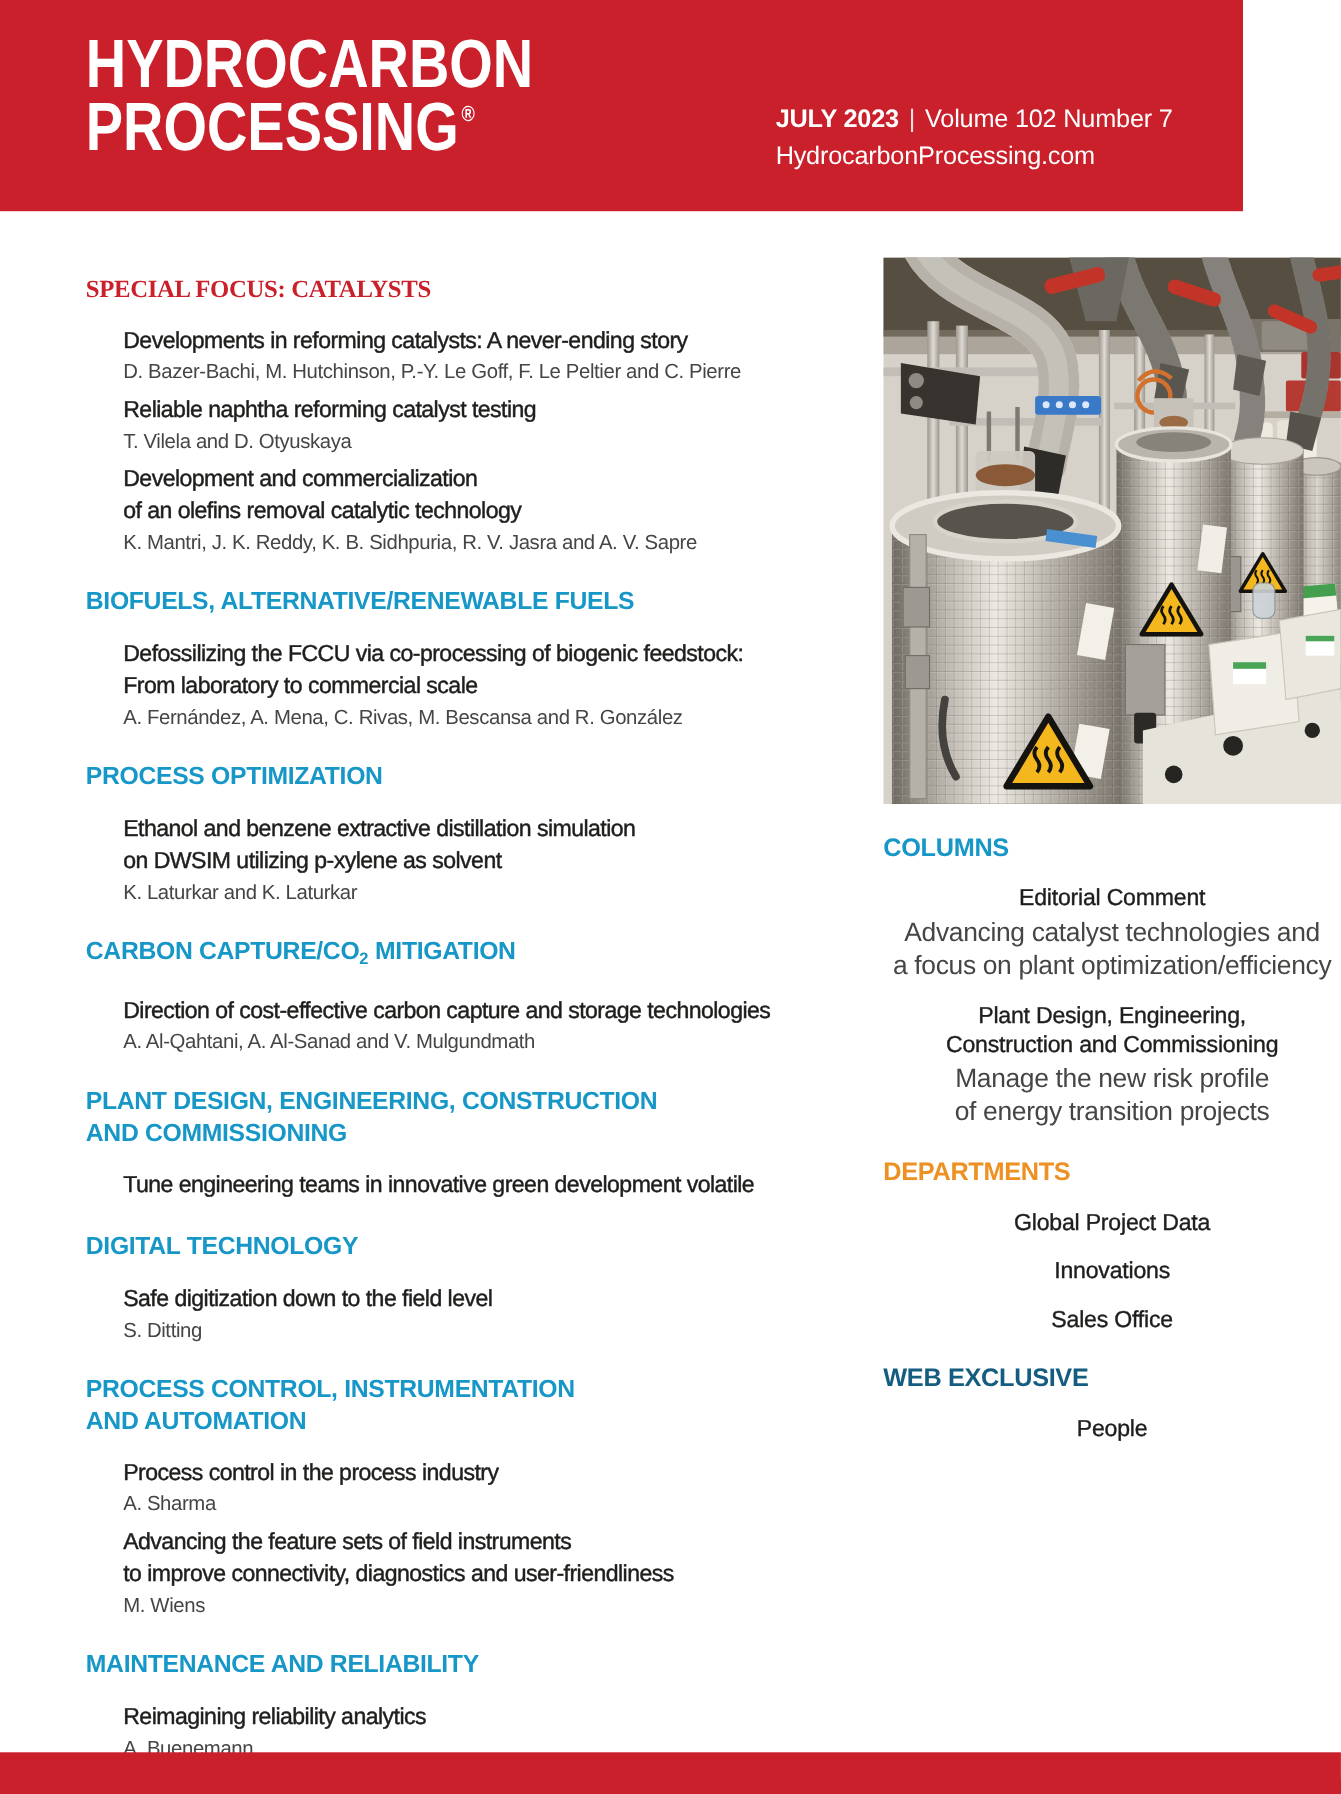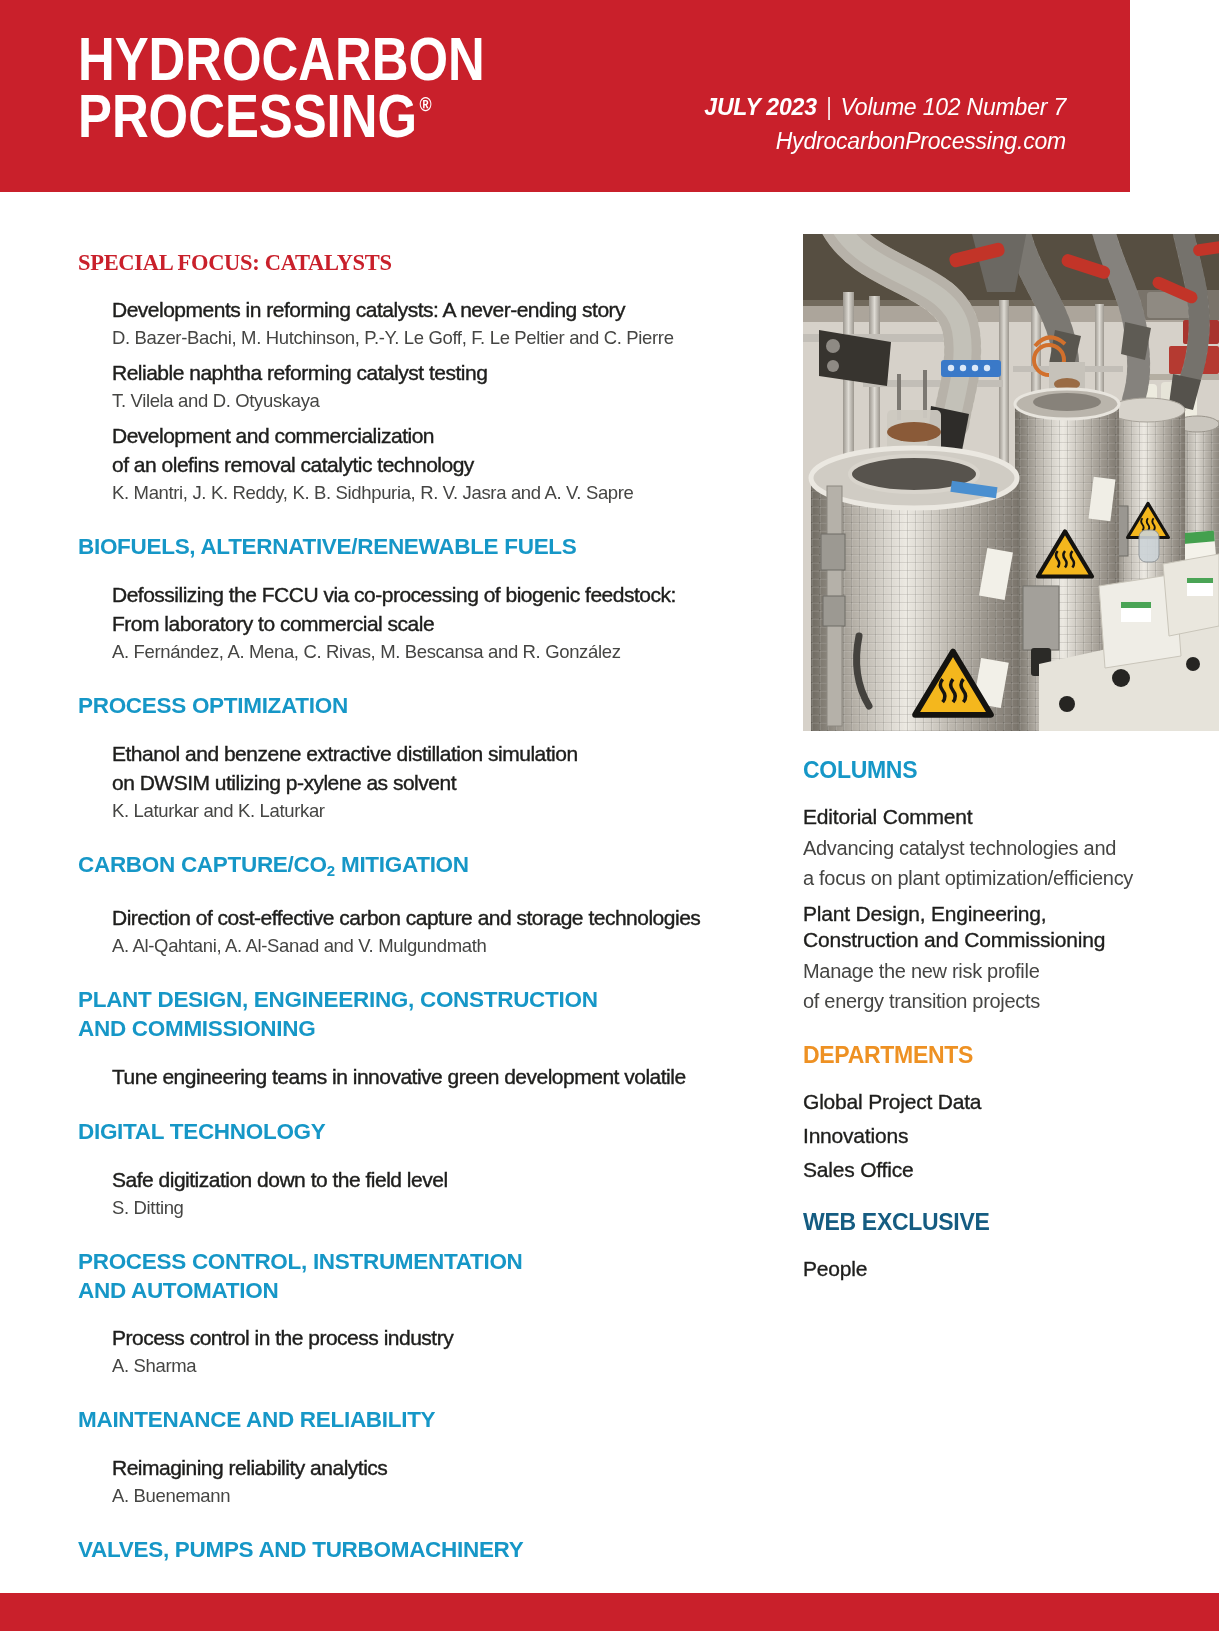--- a/index.html
+++ b/index.html
@@ -9,21 +9,21 @@
   html,body{margin:0;padding:0;background:#fff;}
   body{font-family:"Liberation Sans","DejaVu Sans",sans-serif;}
   .page{position:relative;width:1219px;height:1631px;background:#fff;overflow:hidden;}
 
   
   .masthead{position:absolute;top:0;left:0;width:1130px;height:192px;background:var(--red);}
   .logo{position:absolute;left:78px;top:30px;color:#fff;font-weight:bold;
         font-size:62px;line-height:57px;letter-spacing:0;
         transform:scaleX(0.82);transform-origin:left top;white-space:pre;}
   .logo .reg{font-size:20px;position:relative;top:-26px;margin-left:3px;font-weight:bold;}
-  .issue-info{position:absolute;right:64px;top:94px;text-align:right;color:#fff;font-style:italic;}
+  .issue-info{position:absolute;right:64px;top:94px;color:#fff;}
   .issue-line{font-size:23px;letter-spacing:-0.2px;white-space:pre;}
   .issue-line .date{font-weight:bold;}
   .issue-line .sep{margin:0 9px;opacity:.85;font-weight:400;}
   .site{font-size:23px;margin-top:7px;letter-spacing:-0.2px;}
 
   
   .toc{position:absolute;left:78px;top:229px;width:700px;}
   .sec + .sec{margin-top:26px;}
   .sec-h{font-size:22.5px;font-weight:bold;line-height:29px;letter-spacing:-0.3px;white-space:pre;}
   .sec-h.red{color:var(--red);font-family:Liberation Serif, serif;} .sec-h.teal{color:var(--teal);}
@@ -32,24 +32,24 @@
   .art-t{font-size:21px;line-height:29px;color:var(--ink);letter-spacing:-0.5px;
          white-space:pre;-webkit-text-stroke:0.4px var(--ink);}
   .art-a{font-size:18.5px;line-height:27px;color:var(--gray);letter-spacing:-0.35px;white-space:pre;}
 
   
   .rcol{position:absolute;left:803px;top:234px;width:416px;}
   .photo{display:block;width:416px;height:497px;}
   .r-sec{margin-top:24px;}
   .r-h{font-size:23px;font-weight:bold;letter-spacing:-0.3px;line-height:30px;white-space:pre;}
   .r-h.teal{color:var(--teal);} .r-h.orange{color:var(--orange);} .r-h.navy{color:var(--navy);}
-  .r-item{margin-top:8px;}
+  .r-item{margin-top:18px;text-align:center;}
   .r-item-t{font-size:21px;line-height:26px;color:var(--ink);letter-spacing:-0.2px;
             white-space:pre;-webkit-text-stroke:0.35px var(--ink);}
-  .r-item-d{font-size:20px;line-height:30px;color:var(--gray);letter-spacing:-0.3px;
+  .r-item-d{font-size:24px;line-height:30px;color:var(--gray);letter-spacing:-0.3px;
             white-space:pre;margin-top:3px;}
 
   
   .footer-bar{position:absolute;left:0;bottom:0;width:1219px;height:38px;background:var(--red);}
 </style>
 </head>
 <body>
 
 <div class="page">
 
@@ -121,20 +121,25 @@
         <div class="art-a">S. Ditting</div>
       </div>
     </section>
 
     <section class="sec">
       <h2 class="sec-h teal">PROCESS CONTROL, INSTRUMENTATION
 AND AUTOMATION</h2>
       <div class="art">
         <div class="art-t">Process control in the process industry</div>
         <div class="art-a">A. Sharma</div>
+      </div>
+      <div class="art">
+        <div class="art-t">Advancing the feature sets of field instruments
+to improve connectivity, diagnostics and user-friendliness</div>
+        <div class="art-a">M. Wiens</div>
       </div>
     </section>
 
     <section class="sec">
       <h2 class="sec-h teal">MAINTENANCE AND RELIABILITY</h2>
       <div class="art">
         <div class="art-t">Reimagining reliability analytics</div>
         <div class="art-a">A. Buenemann</div>
       </div>
     </section>

